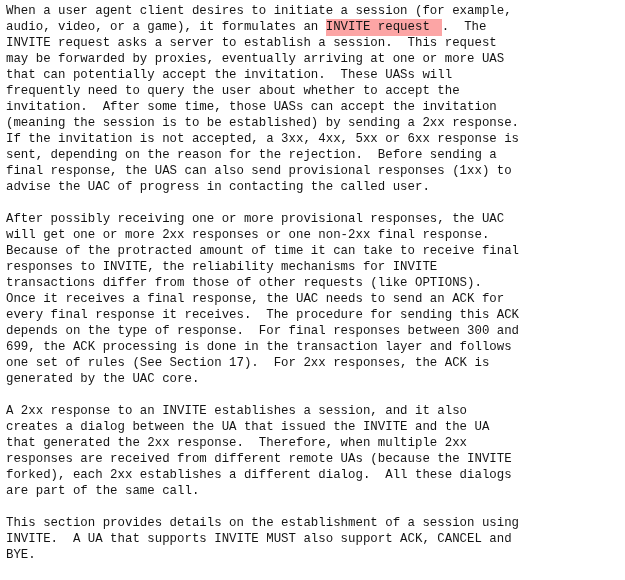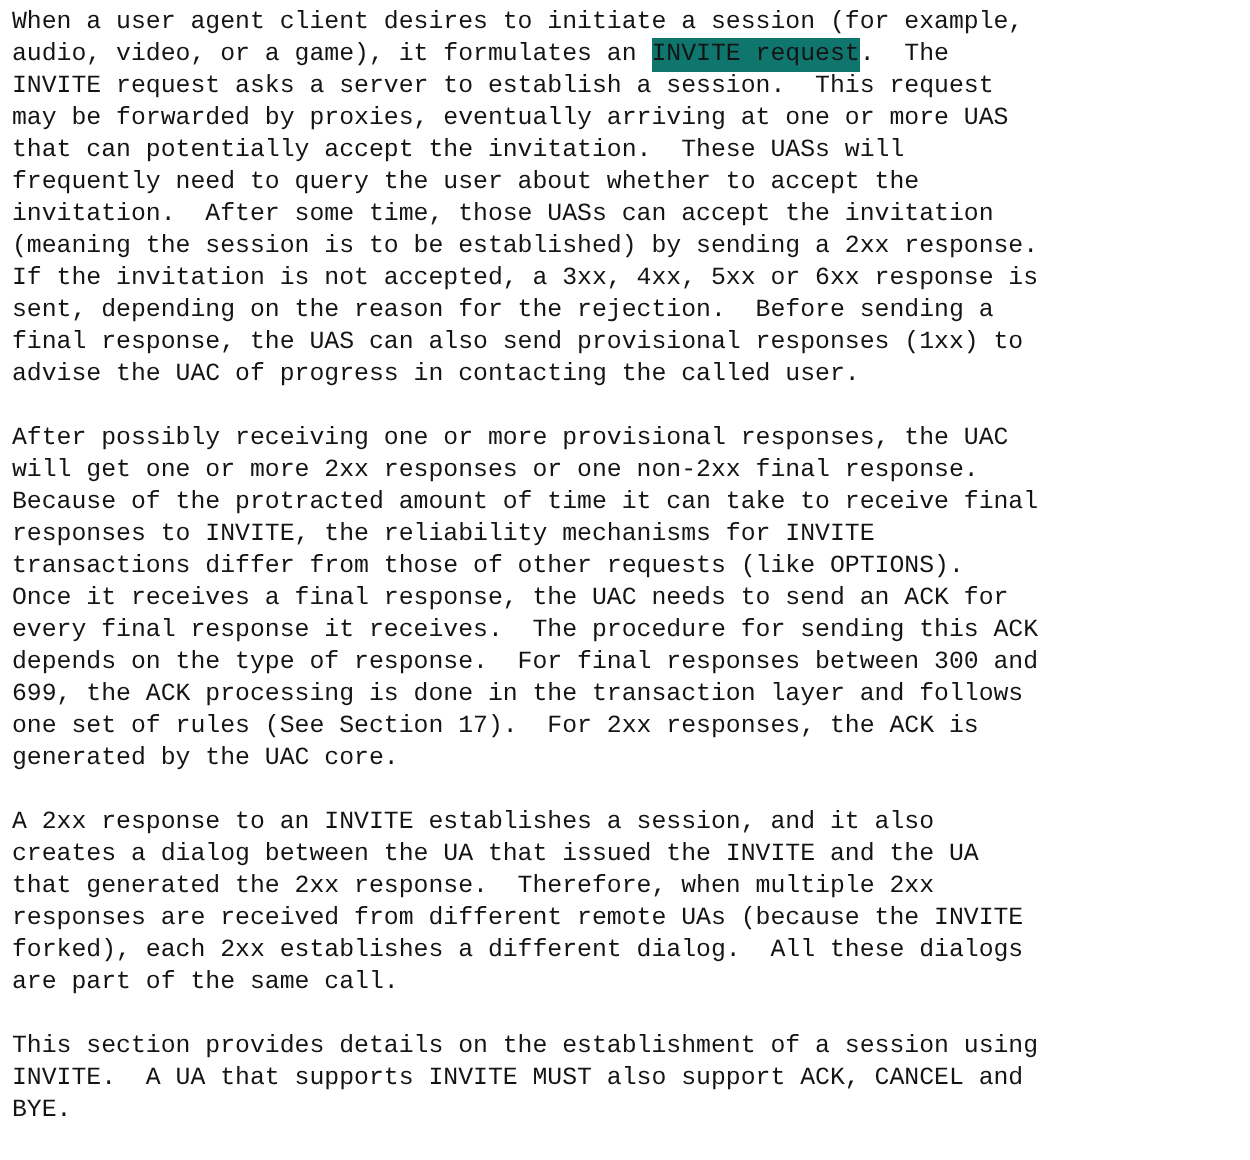--- a/index.html
+++ b/index.html
@@ -28,23 +28,23 @@
     line-height: 16px;
     color: #141414;
     white-space: pre;
     letter-spacing: 0px;
     margin: 0 0 16px 0;
   }
   .para:last-of-type {
     margin-bottom: 16px;
   }
   .hl {
-    background: #0f766e;
+    background: #fca5a5;
     color: #141414;
-    padding: 1px 0 2px 0;
+    padding: 1px 12px 2px 0;
     margin-top: 14px;
   }
   #watermark {
     position: absolute;
     left: 396px;
     top: 552px;
     font-family: "Liberation Sans", "DejaVu Sans", sans-serif;
     font-size: 19.5px;
     line-height: 24px;
     color: #c9c9c9;

